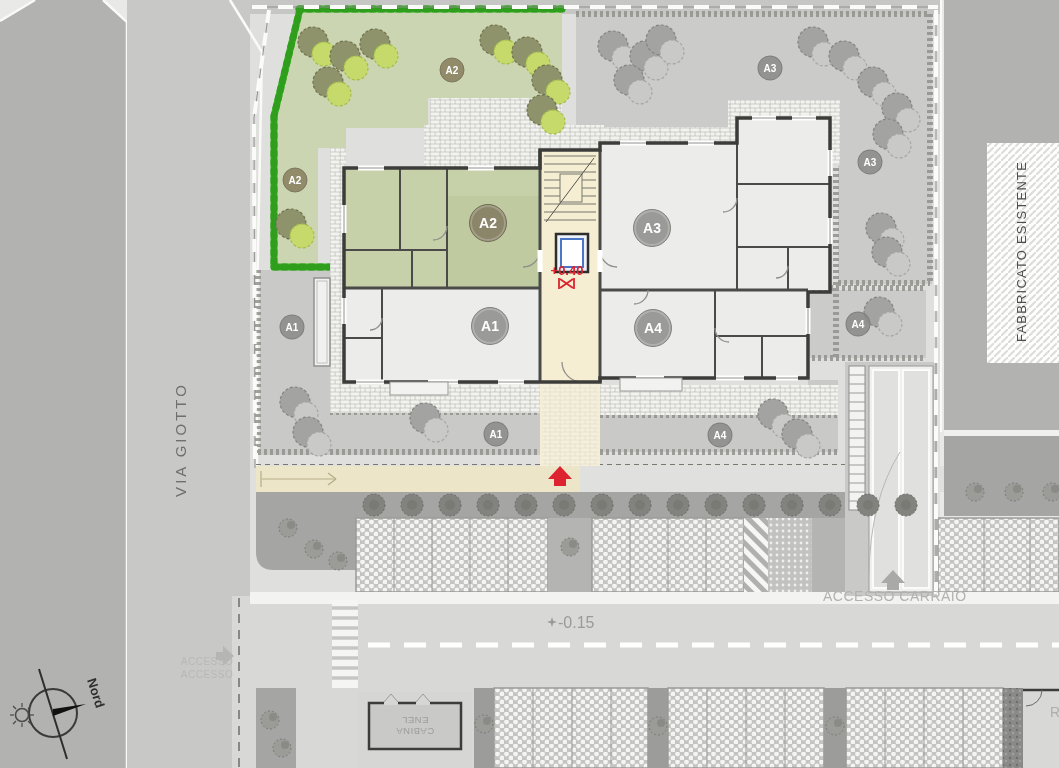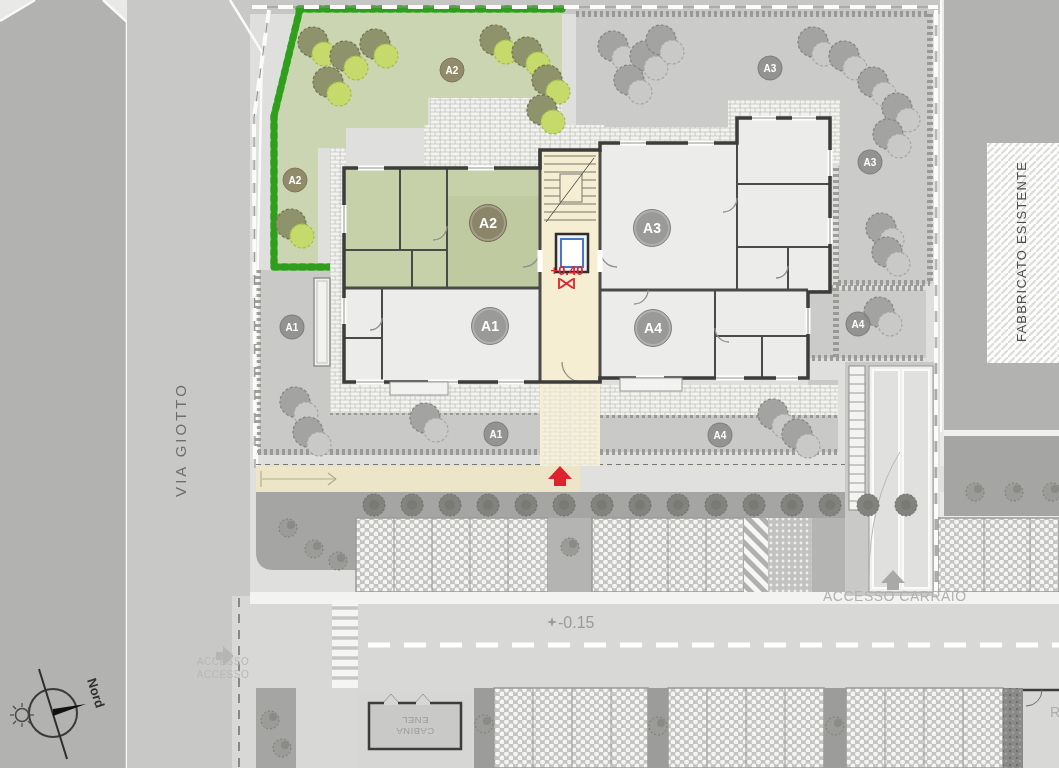--- a/index.html
+++ b/index.html
@@ -5,21 +5,21 @@
   html,body{margin:0;padding:0;background:#e9e9e7;}
   .stage{position:relative;width:1059px;height:768px;overflow:hidden;background:#e9e9e7;
          font-family:"Liberation Sans",sans-serif;}
   .stage svg.plan{position:absolute;left:0;top:0;z-index:1;}
   .labels{position:absolute;inset:0;z-index:5;pointer-events:none;}
   .lbl{position:absolute;color:#6f6f6d;}
   .v-label{transform:rotate(-90deg);white-space:nowrap;text-align:center;}
   .street-name{left:110px;top:431px;width:140px;font-size:15px;letter-spacing:3px;color:#6f6f6d;}
   .existing{left:916px;top:244px;width:210px;font-size:13px;letter-spacing:1.2px;color:#4d4d4b;}
   .nord{left:76px;top:692px;width:44px;transform:rotate(72deg);font-size:13px;color:#2f2f2d;font-weight:bold;}
-  .comparto{left:173px;top:656px;width:100px;text-align:center;font-size:10px;line-height:1.25;
+  .comparto{left:157px;top:656px;width:100px;text-align:center;font-size:10px;line-height:1.25;
             color:#b8b8b6;letter-spacing:.5px;}
   .carraio{left:823px;top:588px;width:140px;text-align:center;font-size:14px;color:#b2b2b0;letter-spacing:.5px;white-space:nowrap;}
   .cabina{left:385px;top:714px;width:60px;text-align:center;transform:rotate(180deg);
           font-size:9.5px;line-height:1.2;color:#9c9c9a;letter-spacing:.5px;}
   .rs{left:1030px;top:704px;width:30px;font-size:14px;color:#aeaeac;margin-left:20px;}
   .level-entry{left:537px;top:263px;width:60px;text-align:center;font-size:13px;font-weight:bold;
                color:var(--accent-red,#dd2330);}
   .level-road{left:558px;top:614px;font-size:16px;color:#9a9a98;}
   .markers{position:absolute;inset:0;z-index:4;pointer-events:none;}
   .unit-marker{position:absolute;transform:translate(-50%,-50%);border-radius:50%;display:flex;

